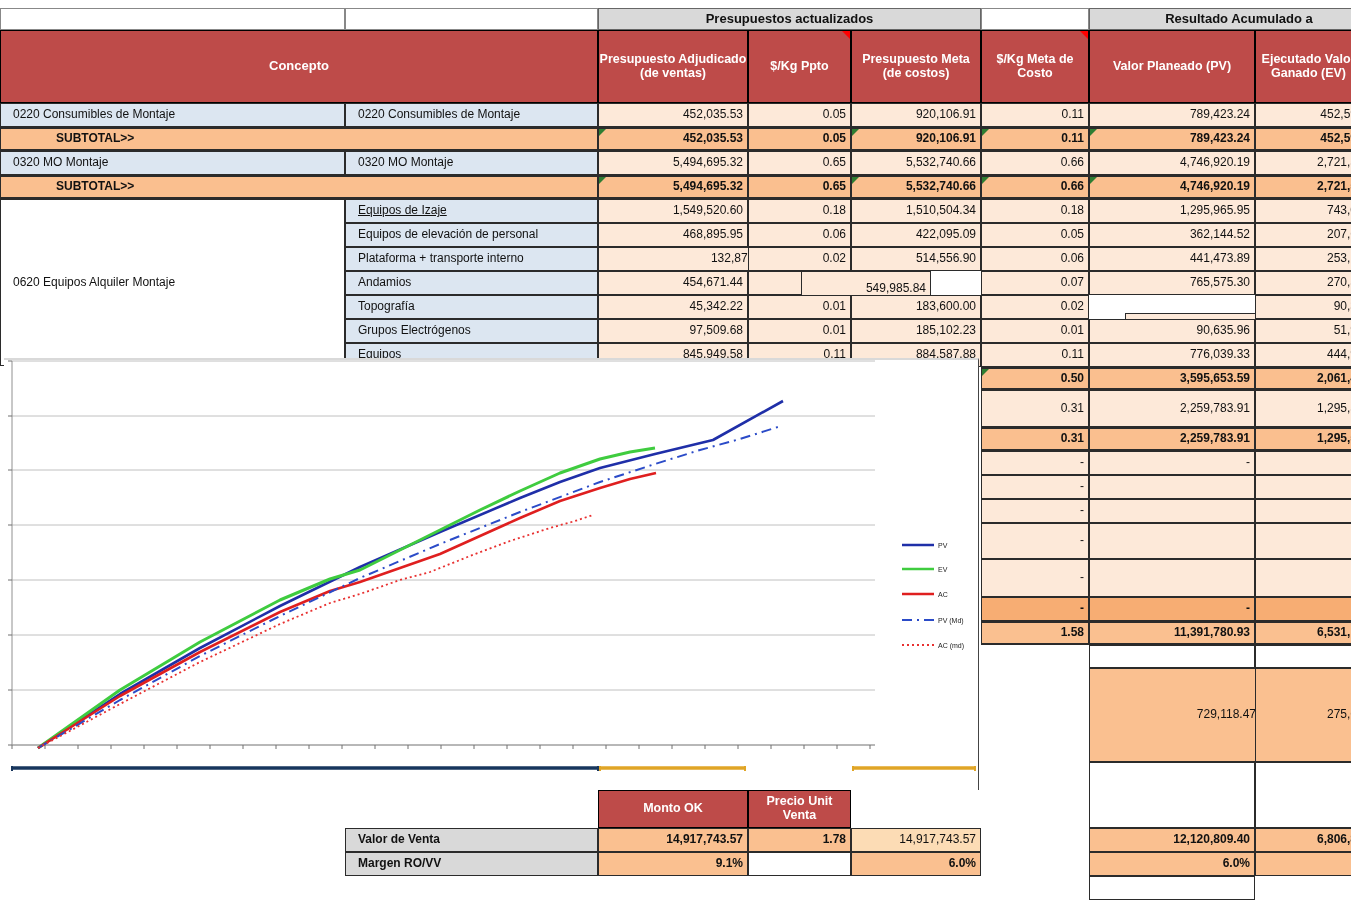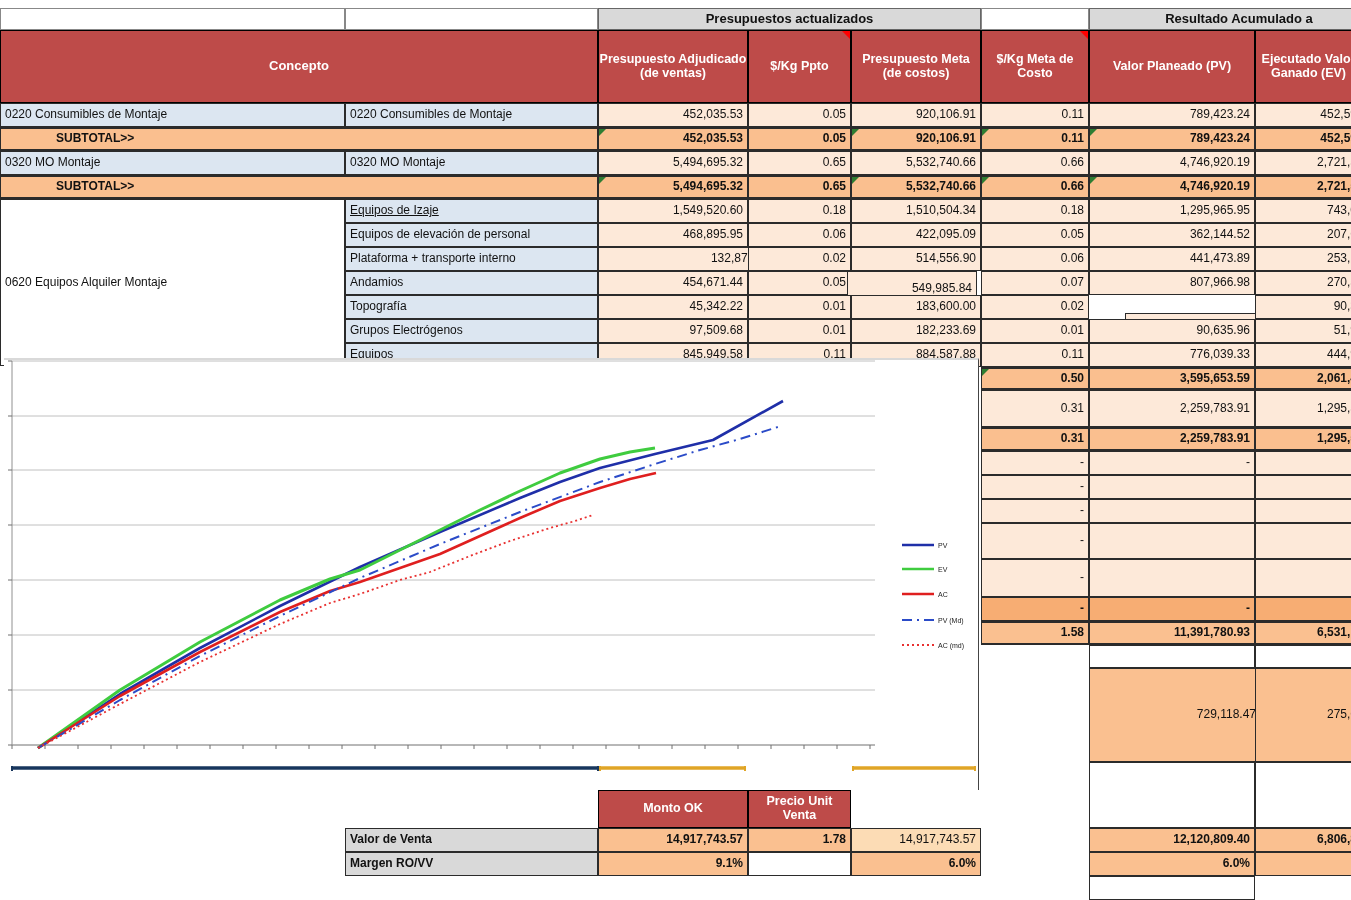--- a/index.html
+++ b/index.html
@@ -1,21 +1,21 @@
 <!DOCTYPE html>
 <html><head>
 <meta charset="utf-8">
 <style>
   html,body{margin:0;padding:0;}
   body{width:1351px;height:900px;position:relative;overflow:hidden;background:#fff;
        font-family:"Liberation Sans",sans-serif;color:#111;}
   .cell{position:absolute;box-sizing:border-box;border:1px solid #2b2b2b;
         font-size:12px;line-height:1.1;display:flex;align-items:center;overflow:hidden;white-space:nowrap;}
   .num{justify-content:flex-end;padding-right:4px;}
-  .lbl{justify-content:flex-start;padding-left:4px;}
+  .lbl{justify-content:flex-start;padding-left:12px;}
   .ctr{justify-content:center;text-align:center;white-space:normal;}
   .bold{font-weight:bold;}
   .hdr{background:#be4b49;color:#fff;font-weight:bold;font-size:12.5px;border:1px solid #000;}
   .band{background:#d9d9d9;color:#111;font-weight:bold;font-size:13px;border:1px solid #666;}
   .bluecell{background:#dce6f1;}
   .peach{background:#fde9d9;}
   .orange{background:#fabf8f;}
   .orange2{background:#f7ad73;}
   .orange3{background:#fac090;}
   .peach2{background:#fcdcb5;}
@@ -105,35 +105,35 @@
     <div class="cell lbl bluecell" style="left: 345px; top: 247px; width: 253px; height: 24px;">Plataforma + transporte interno</div>
     <div class="cell num peach" style="left: 598px; top: 247px; width: 178px; height: 24px;">132,879.40</div>
     <div class="cell num peach" style="left: 748px; top: 247px; width: 103px; height: 24px;">0.02</div>
     <div class="cell num peach" style="left: 851px; top: 247px; width: 130px; height: 24px;">514,556.90</div>
     <div class="cell num peach" style="left: 981px; top: 247px; width: 108px; height: 24px;">0.06</div>
     <div class="cell num peach" style="left: 1089px; top: 247px; width: 166px; height: 24px;">441,473.89</div>
     <div class="cell num peach" style="left: 1255px; top: 247px; width: 107px; height: 24px;">253,1</div>
     <div class="cell lbl bluecell" style="left: 345px; top: 271px; width: 253px; height: 24px;">Andamios</div>
     <div class="cell num peach" style="left: 598px; top: 271px; width: 150px; height: 24px;">454,671.44</div>
     <div class="cell num peach" style="left: 748px; top: 271px; width: 103px; height: 24px;">0.05</div>
-    <div class="cell num peach" style="left: 847px; top: 271px; width: 130px; height: 36px;">549,985.84</div>
+    <div class="cell num peach" style="left: 801px; top: 271px; width: 130px; height: 36px;">549,985.84</div>
     <div class="cell num peach" style="left: 981px; top: 271px; width: 108px; height: 24px;">0.07</div>
-    <div class="cell num peach" style="left: 1089px; top: 271px; width: 166px; height: 24px;">807,966.98</div>
+    <div class="cell num peach" style="left: 1089px; top: 271px; width: 166px; height: 24px;">765,575.30</div>
     <div class="cell num peach" style="left: 1255px; top: 271px; width: 107px; height: 24px;">270,5</div>
     <div class="cell lbl bluecell" style="left: 345px; top: 295px; width: 253px; height: 24px;">Topografía</div>
     <div class="cell num peach" style="left: 598px; top: 295px; width: 150px; height: 24px;">45,342.22</div>
     <div class="cell num peach" style="left: 748px; top: 295px; width: 103px; height: 24px;">0.01</div>
     <div class="cell num peach" style="left: 851px; top: 295px; width: 130px; height: 24px;">183,600.00</div>
     <div class="cell num peach" style="left: 981px; top: 295px; width: 108px; height: 24px;">0.02</div>
     <div class="cell num peach" style="left: 1089px; top: 313px; width: 166px; height: 24px; margin-left: 36px;">157,523.12</div>
     <div class="cell num peach" style="left: 1255px; top: 295px; width: 107px; height: 24px;">90,3</div>
     <div class="cell lbl bluecell" style="left: 345px; top: 319px; width: 253px; height: 24px;">Grupos Electrógenos</div>
     <div class="cell num peach" style="left: 598px; top: 319px; width: 150px; height: 24px;">97,509.68</div>
     <div class="cell num peach" style="left: 748px; top: 319px; width: 103px; height: 24px;">0.01</div>
-    <div class="cell num peach" style="left: 851px; top: 319px; width: 130px; height: 24px;">182,233.69</div>
+    <div class="cell num peach" style="left: 851px; top: 319px; width: 130px; height: 24px;">185,102.23</div>
     <div class="cell num peach" style="left: 981px; top: 319px; width: 108px; height: 24px;">0.01</div>
     <div class="cell num peach" style="left: 1089px; top: 319px; width: 166px; height: 24px;">90,635.96</div>
     <div class="cell num peach" style="left: 1255px; top: 319px; width: 107px; height: 24px;">51,9</div>
     <div class="cell lbl bluecell" style="left: 345px; top: 343px; width: 253px; height: 24px;">Equipos</div>
     <div class="cell num peach" style="left: 598px; top: 343px; width: 150px; height: 24px;">845,949.58</div>
     <div class="cell num peach" style="left: 748px; top: 343px; width: 103px; height: 24px;">0.11</div>
     <div class="cell num peach" style="left: 851px; top: 343px; width: 130px; height: 24px;">884,587.88</div>
     <div class="cell num peach" style="left: 981px; top: 343px; width: 108px; height: 24px;">0.11</div>
     <div class="cell num peach" style="left: 1089px; top: 343px; width: 166px; height: 24px;">776,039.33</div>
     <div class="cell num peach" style="left: 1255px; top: 343px; width: 107px; height: 24px;">444,9</div>

